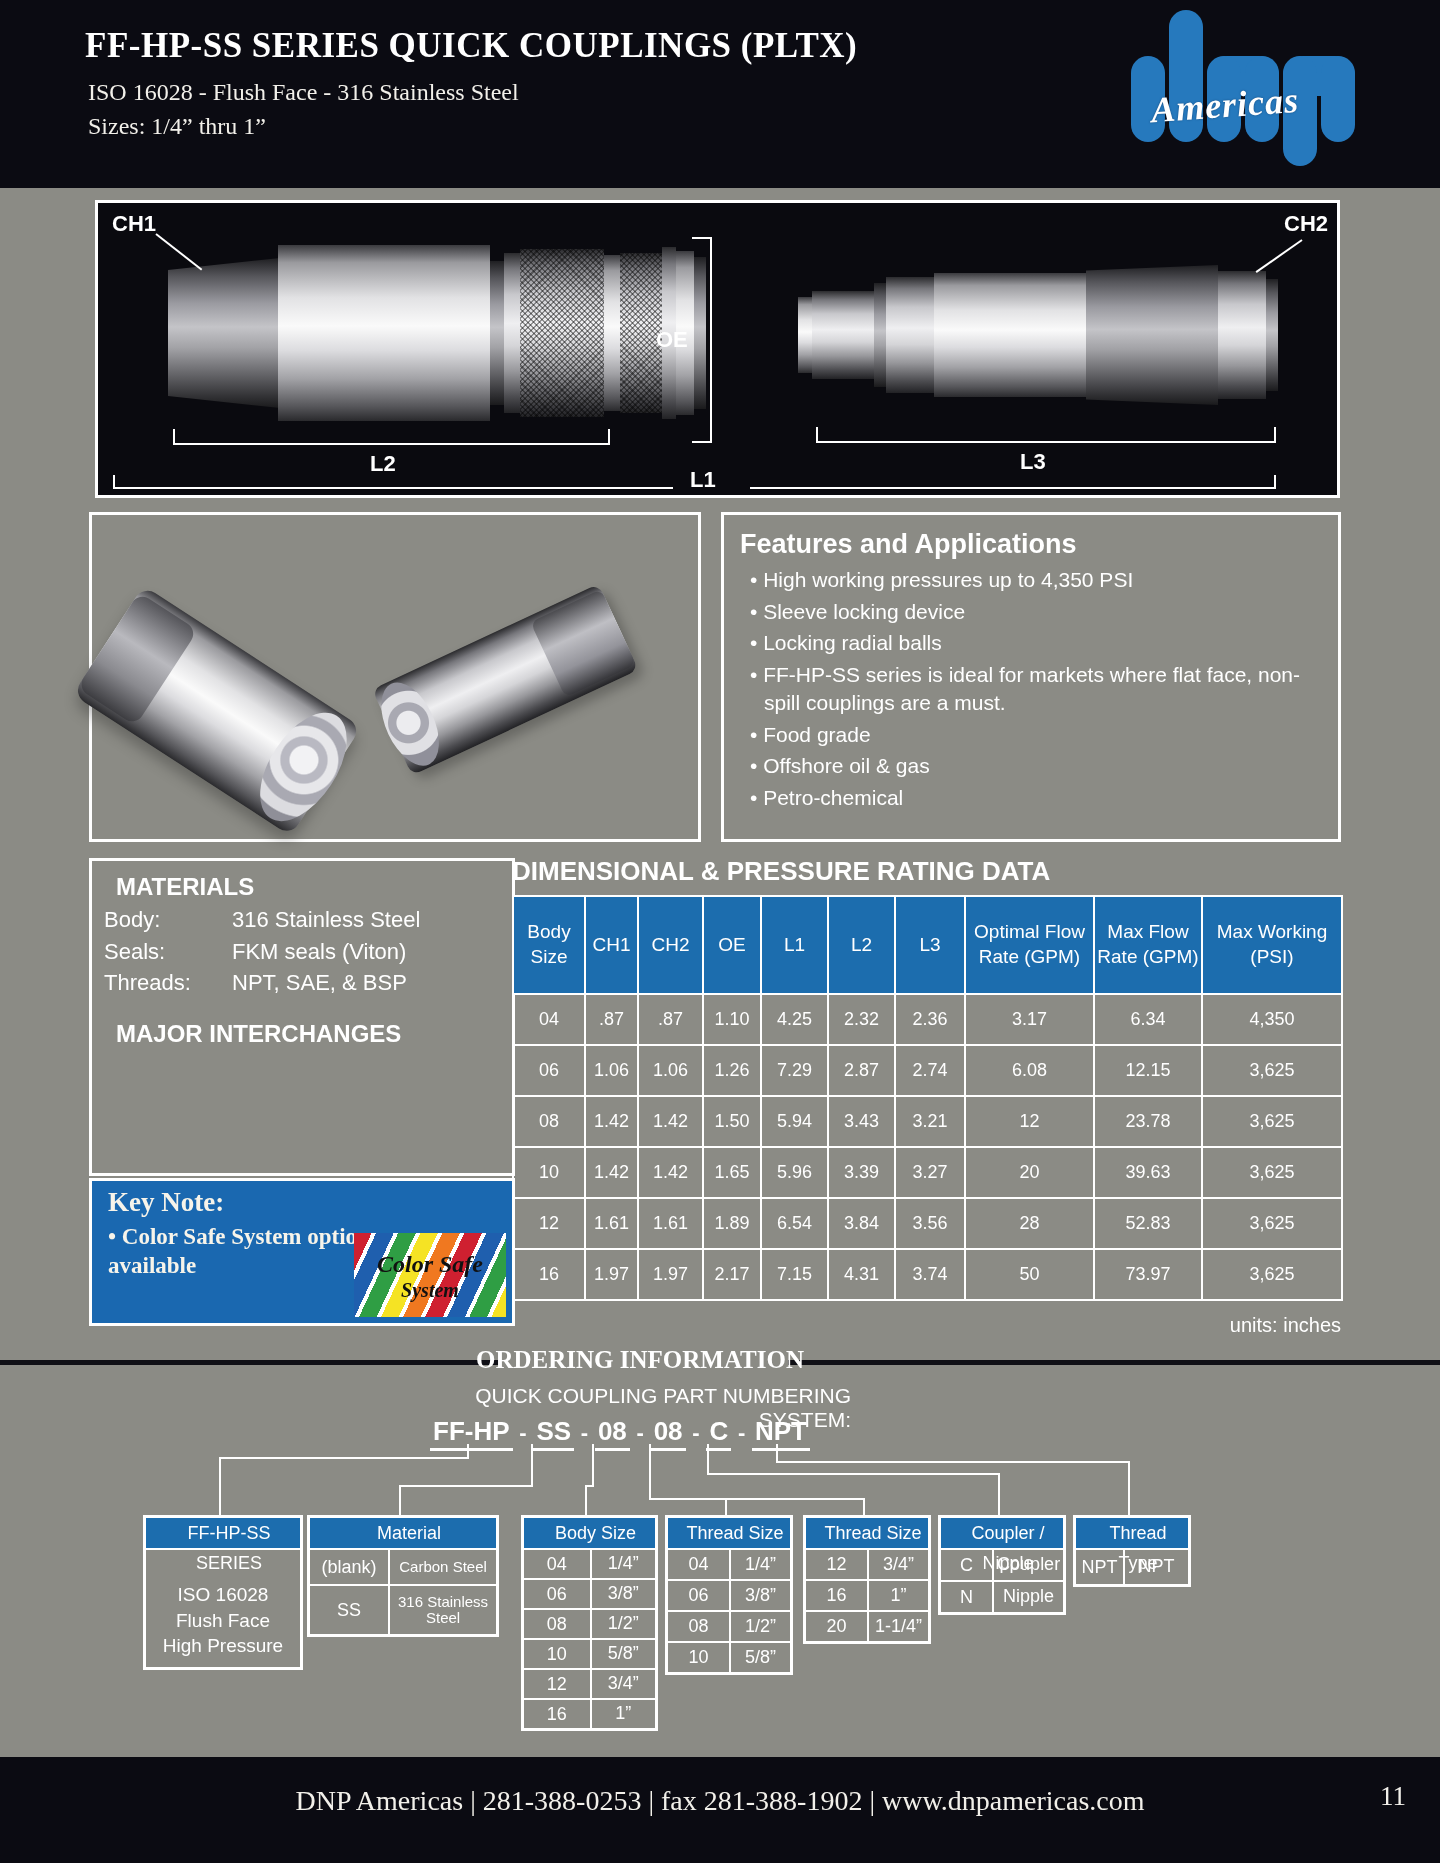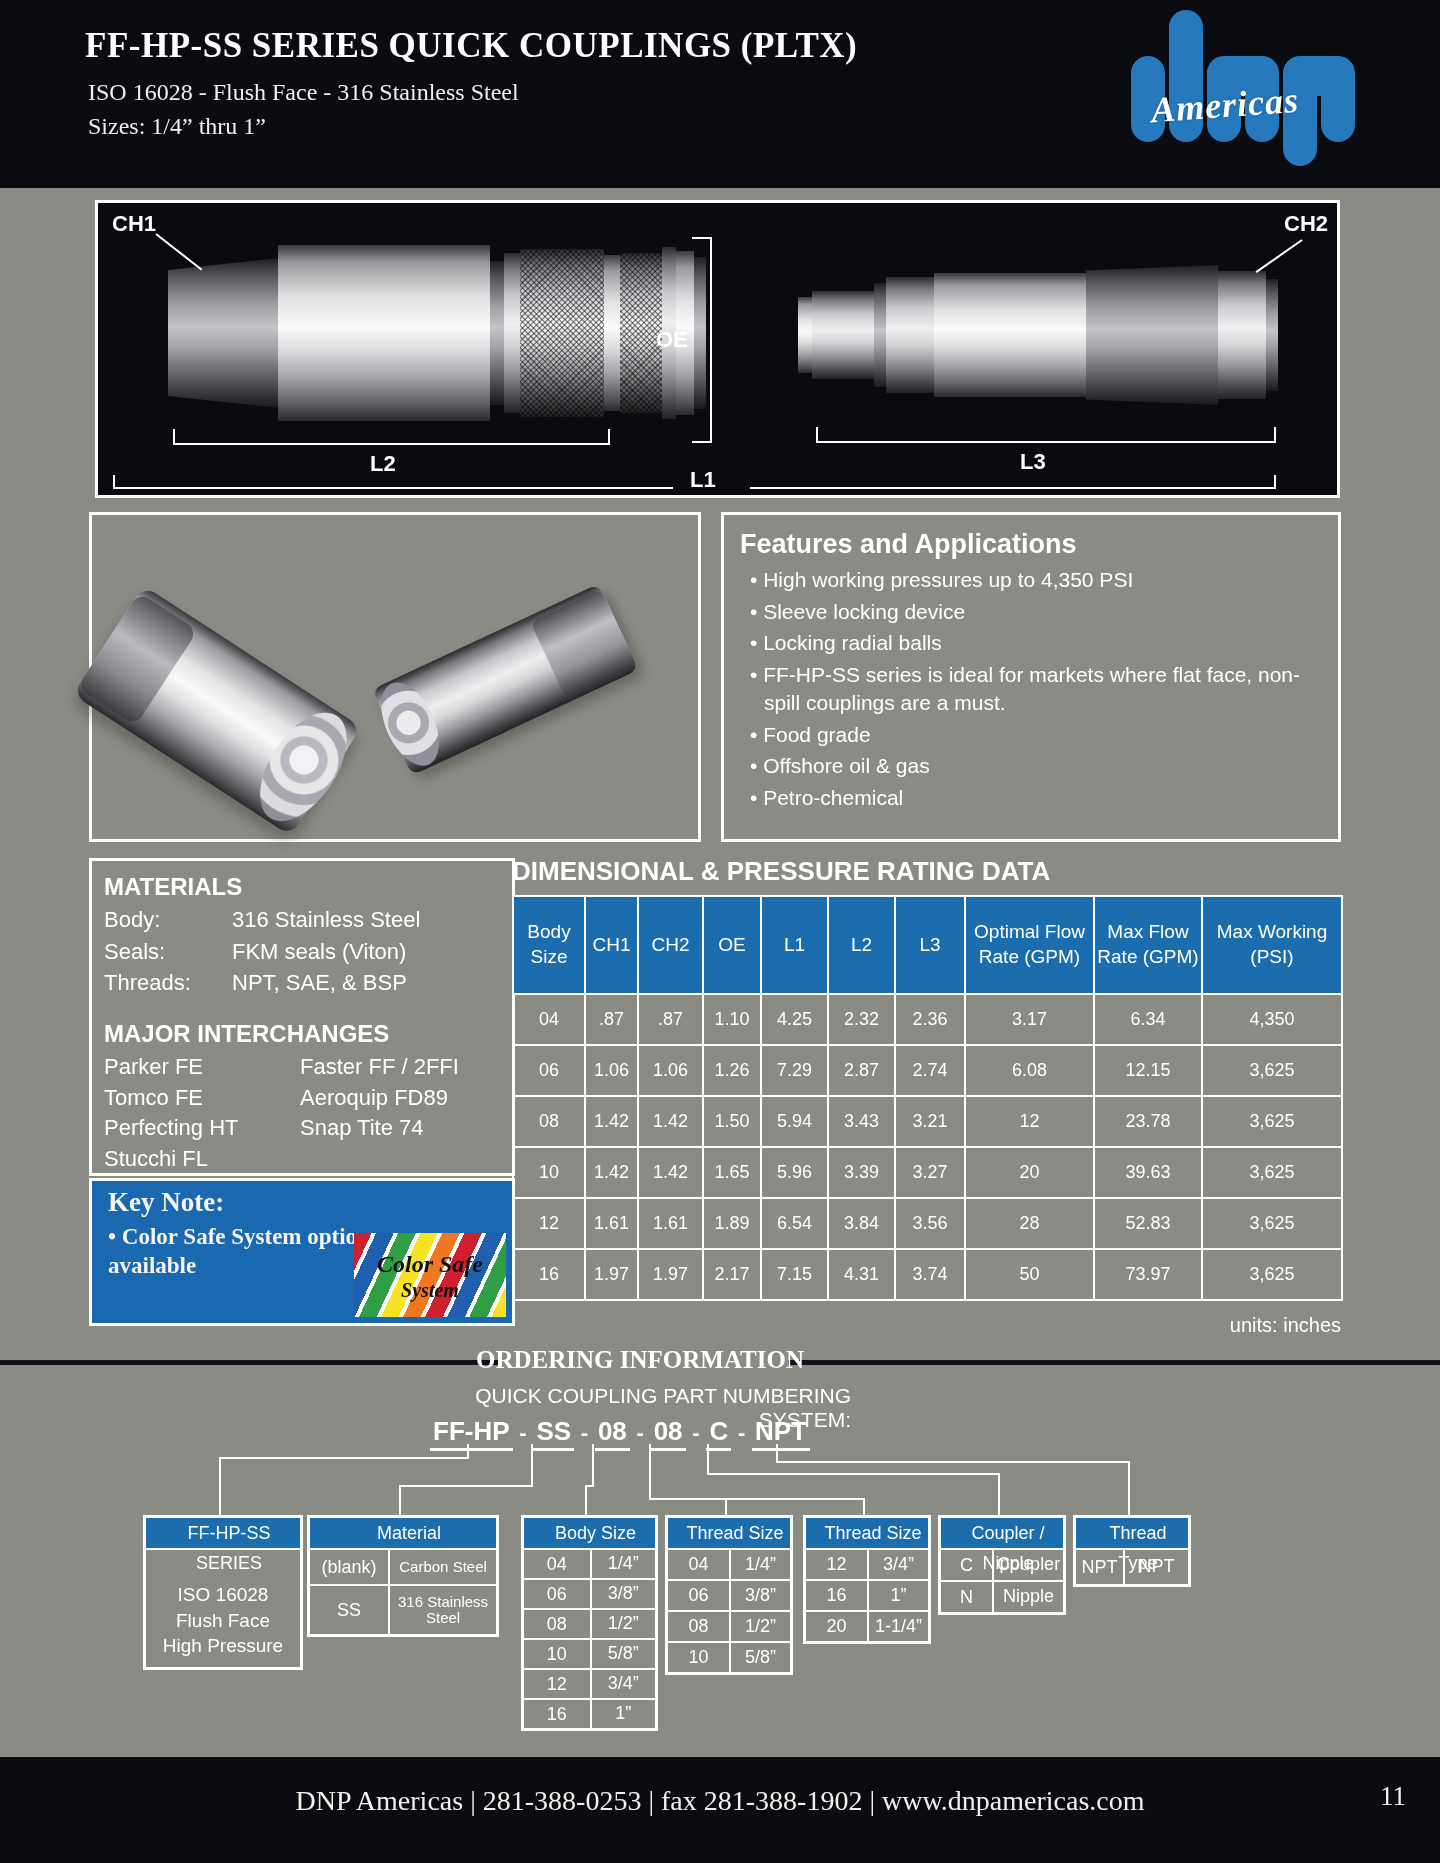--- a/index.html
+++ b/index.html
@@ -31,21 +31,21 @@
   .dline{position:absolute;background:#fff;}
   
   #render-box{left:89px;top:324px;width:606px;height:324px;background:#8b8b85;}
   #features-box{left:721px;top:324px;width:614px;height:324px;background:#8b8b85;}
   #features-box h2{margin:14px 0 6px 16px;color:#fff;font-size:27px;}
   #features-list{margin:0 10px 0 20px;padding:0;list-style:none;color:#fff;font-size:21px;line-height:1.32;}
   #features-list li{margin:4px 0;padding-left:20px;text-indent:-14px;}
   #features-list li::before{content:"• ";}
   
   #materials-box{left:89px;top:670px;width:420px;height:312px;background:#8b8b85;color:#fff;}
-  #materials-box h3{margin:12px 0 4px 12px;font-size:24px;}
+  #materials-box h3{margin:12px 0 4px 24px;font-size:24px;}
   .mrow{display:flex;margin:2px 0 2px 12px;font-size:22px;line-height:1.35;}
   .mlab{width:128px;flex:none;}
   #interchange-title{margin-top:22px !important;}
   .irow{display:flex;margin:1px 0 1px 12px;font-size:22px;line-height:1.35;}
   .icol1{width:196px;flex:none;}
   
   #keynote-box{left:89px;top:990px;width:420px;height:142px;background:#1a68b0;color:#f7f4ea;}
   #keynote-title{position:absolute;left:16px;top:6px;font-family:"Liberation Serif",serif;font-weight:bold;font-size:27px;}
   #keynote-bullet{position:absolute;left:16px;top:42px;width:290px;font-family:"Liberation Serif",serif;font-weight:bold;font-size:23px;line-height:1.25;}
   #colorsafe{position:absolute;right:6px;bottom:6px;width:152px;height:84px;
@@ -185,38 +185,20 @@
           <div class="mrow">
             <span class="mlab">Seals:</span>
             <span>FKM seals (Viton)</span>
           </div>
           <div class="mrow">
             <span class="mlab">Threads:</span>
             <span>NPT, SAE, &amp; BSP</span>
           </div>
         </div>
       <h3 id="interchange-title">MAJOR INTERCHANGES</h3>
-      <div id="interchange-rows">
-          <div class="irow">
-            <span class="icol1">Parker FE</span>
-            <span>Faster FF / 2FFI</span>
-          </div>
-          <div class="irow">
-            <span class="icol1">Tomco FE</span>
-            <span>Aeroquip FD89</span>
-          </div>
-          <div class="irow">
-            <span class="icol1">Perfecting HT</span>
-            <span>Snap Tite 74</span>
-          </div>
-          <div class="irow">
-            <span class="icol1">Stucchi FL</span>
-            <span></span>
-          </div>
-        </div>
     </div>
 
     <div class="wbox" id="keynote-box">
       <div id="keynote-title">Key Note:</div>
       <div id="keynote-bullet">• Color Safe System options available</div>
       <div id="colorsafe">
         <div class="cs1">Color Safe</div>
         <div class="cs2">System</div>
       </div>
     </div>

